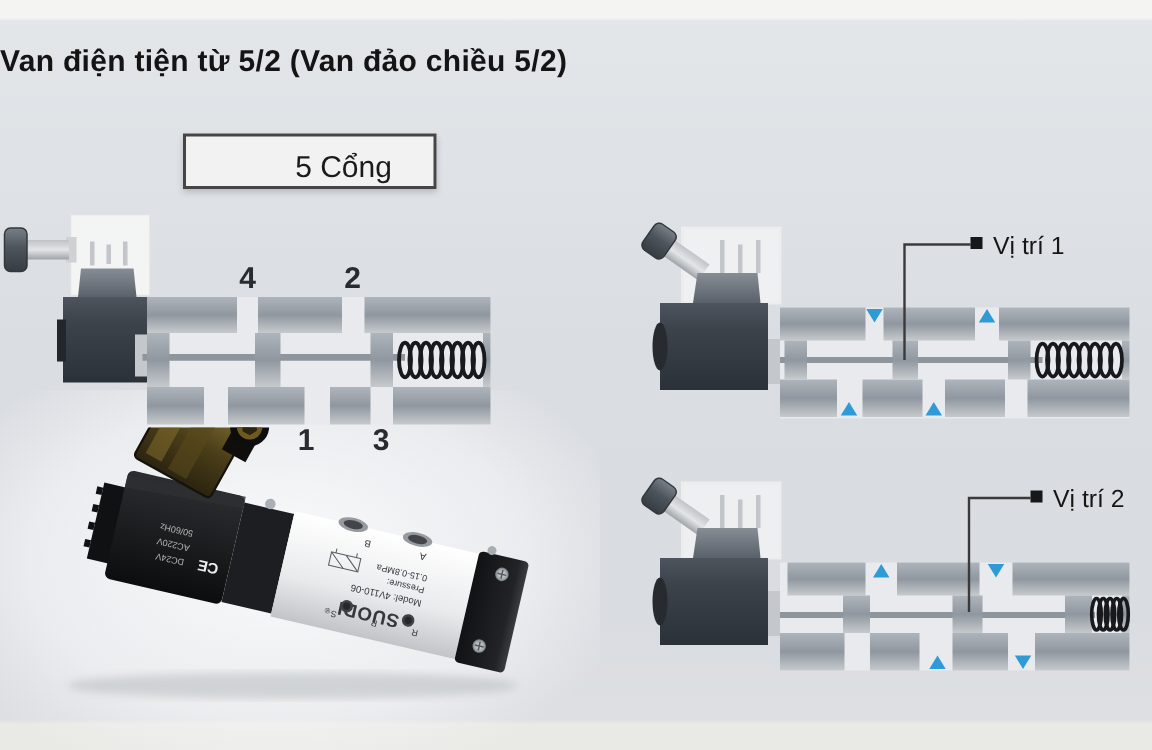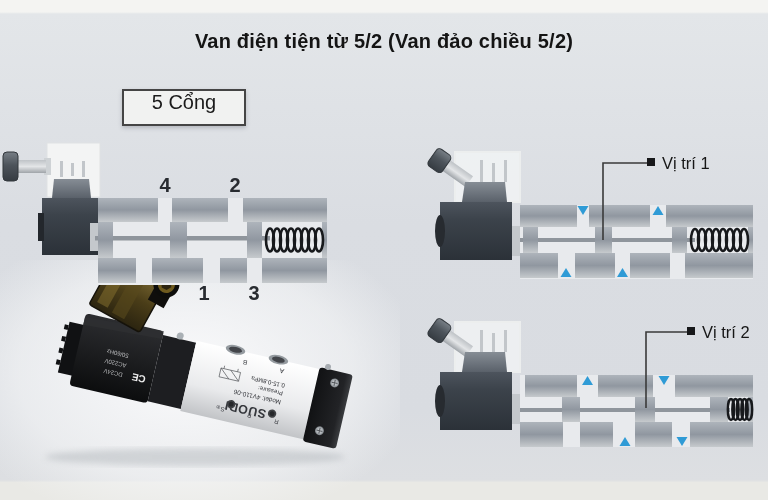--- a/index.html
+++ b/index.html
@@ -6,27 +6,27 @@
   body{font-family:"Liberation Sans","DejaVu Sans",sans-serif;background:#ffffff;}
   #stage{
     position:relative;width:768px;height:500px;overflow:hidden;
     background:linear-gradient(180deg,#f4f4f2 0px,#f4f4f2 12px,#e3e6e9 14px,#dadde2 45%,#d9dce1 82%,#dddfe2 96%,#e9e9e5 96.5%,#e9e9e5 100%);
   }
   #photo-glow{
     position:absolute;left:-30px;top:260px;width:430px;height:250px;
     background:radial-gradient(ellipse at 50% 45%, rgba(252,252,253,0.95) 0%, rgba(245,246,247,0.6) 55%, rgba(245,246,247,0) 80%);
   }
   .title{
-    position:absolute;left:0;top:30px;width:768px;text-align:center;
+    position:absolute;left:0;top:30px;width:768px;text-align:left;
     font-size:20px;font-weight:bold;color:#141414;letter-spacing:0.2px;
   }
   .tag-box{
     position:absolute;height:33px;border:2px solid #454545;background:#f1f2f1;
-    display:flex;align-items:flex-start;justify-content:center;
-    font-size:20px;color:#1b1b1b;box-shadow:0 2px 4px rgba(60,65,75,0.25);
+    display:flex;align-items:flex-end;justify-content:center;
+    font-size:20px;color:#1b1b1b;box-shadow:0 2px 4px rgba(60,65,75,0.25);padding-left:45px;
   }
   #box-ports{left:122px;top:89px;width:120px;}
   #box-positions{left:540px;top:89px;width:118px;}
   .schem{position:absolute;}
   svg text{font-family:"Liberation Sans","DejaVu Sans",sans-serif;}
   .portnum{font-size:20px;font-weight:bold;fill:#282b30;}
   .poslabel{font-size:16.5px;fill:#161616;}
 </style>
 </head>
 <body>

